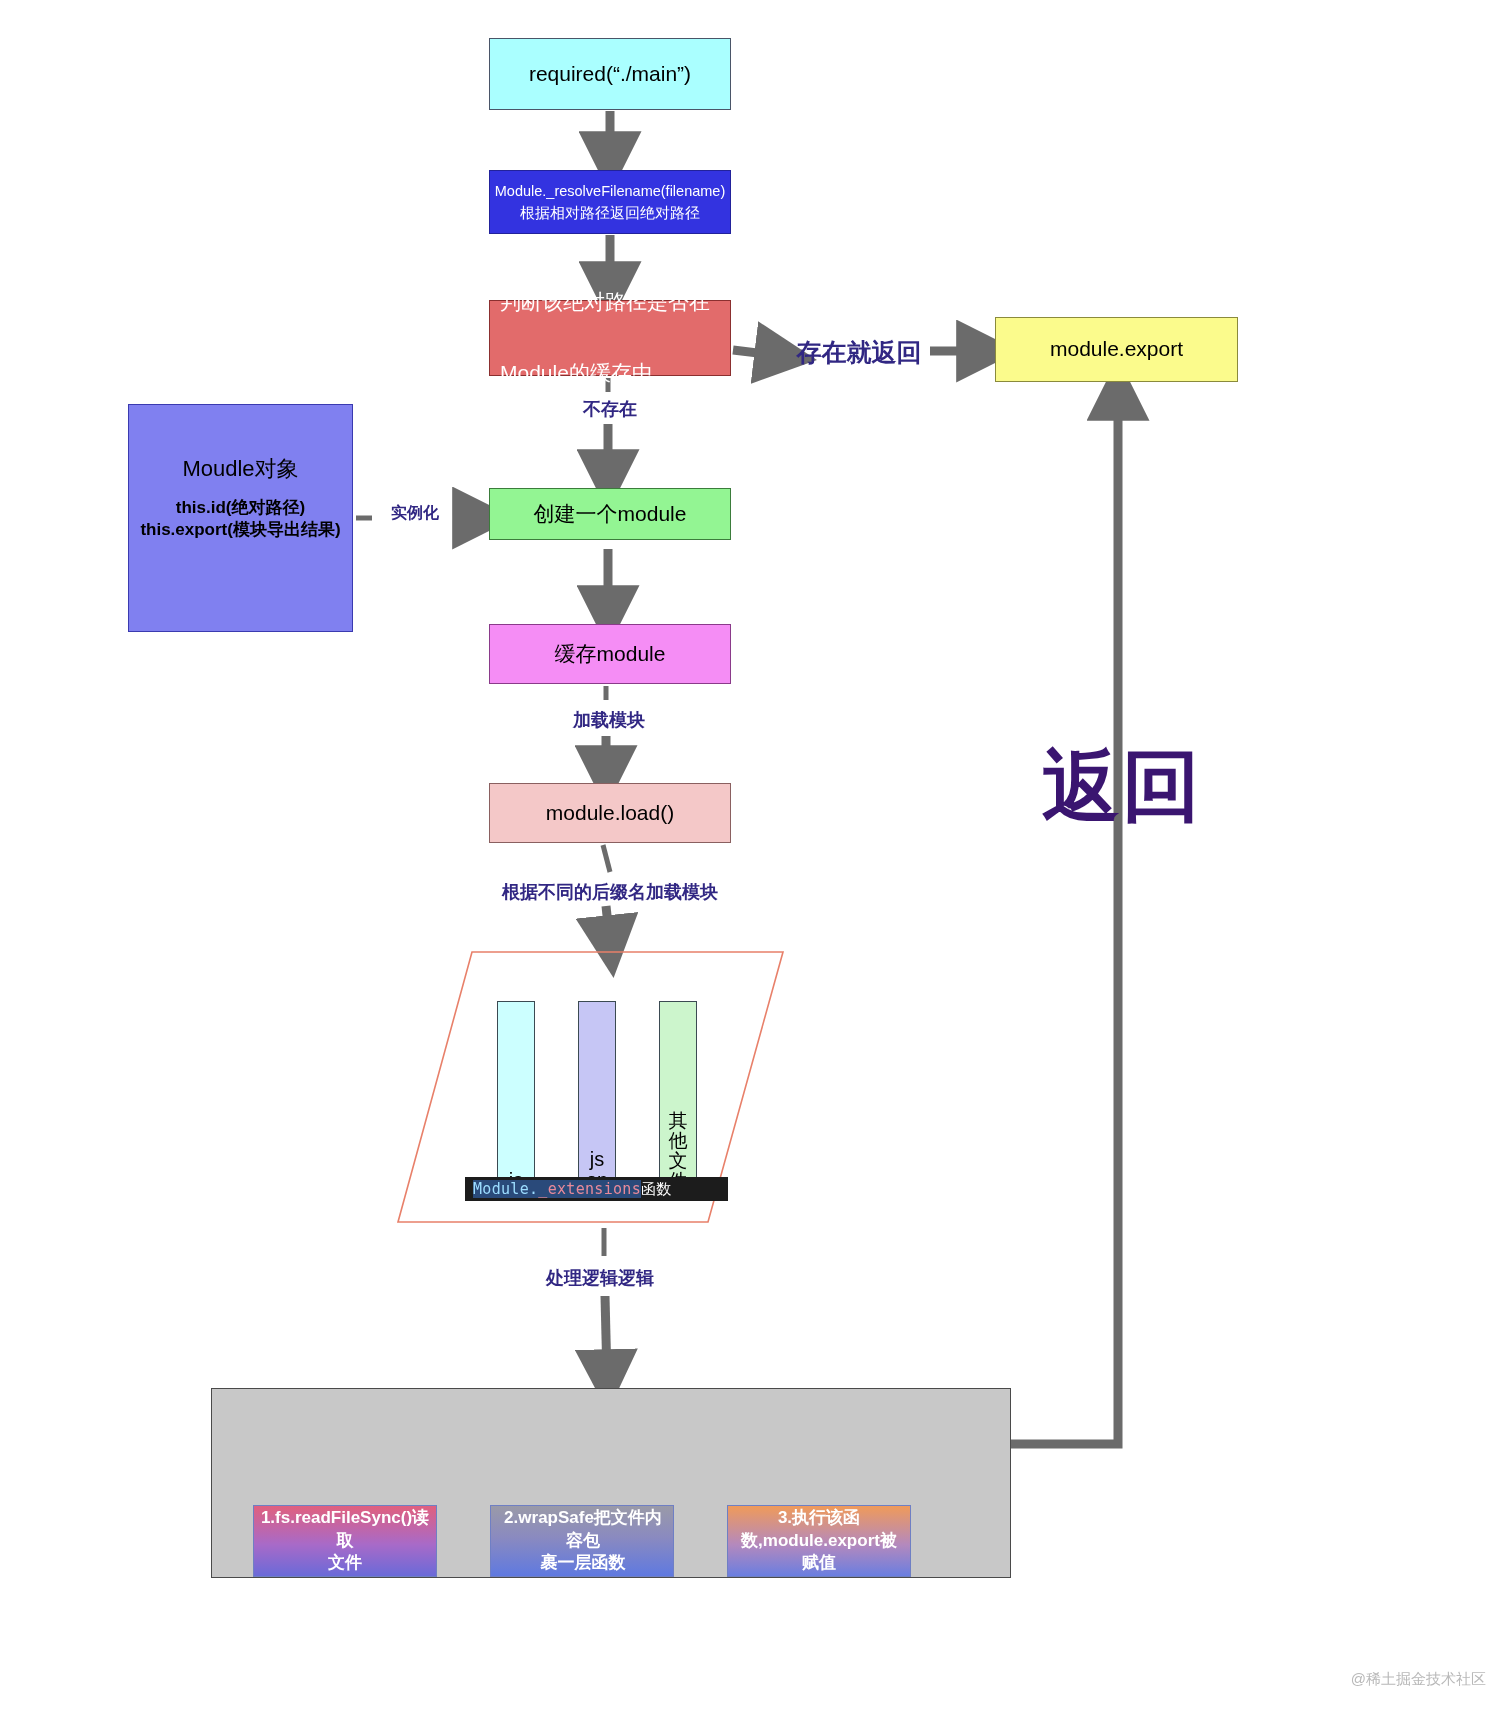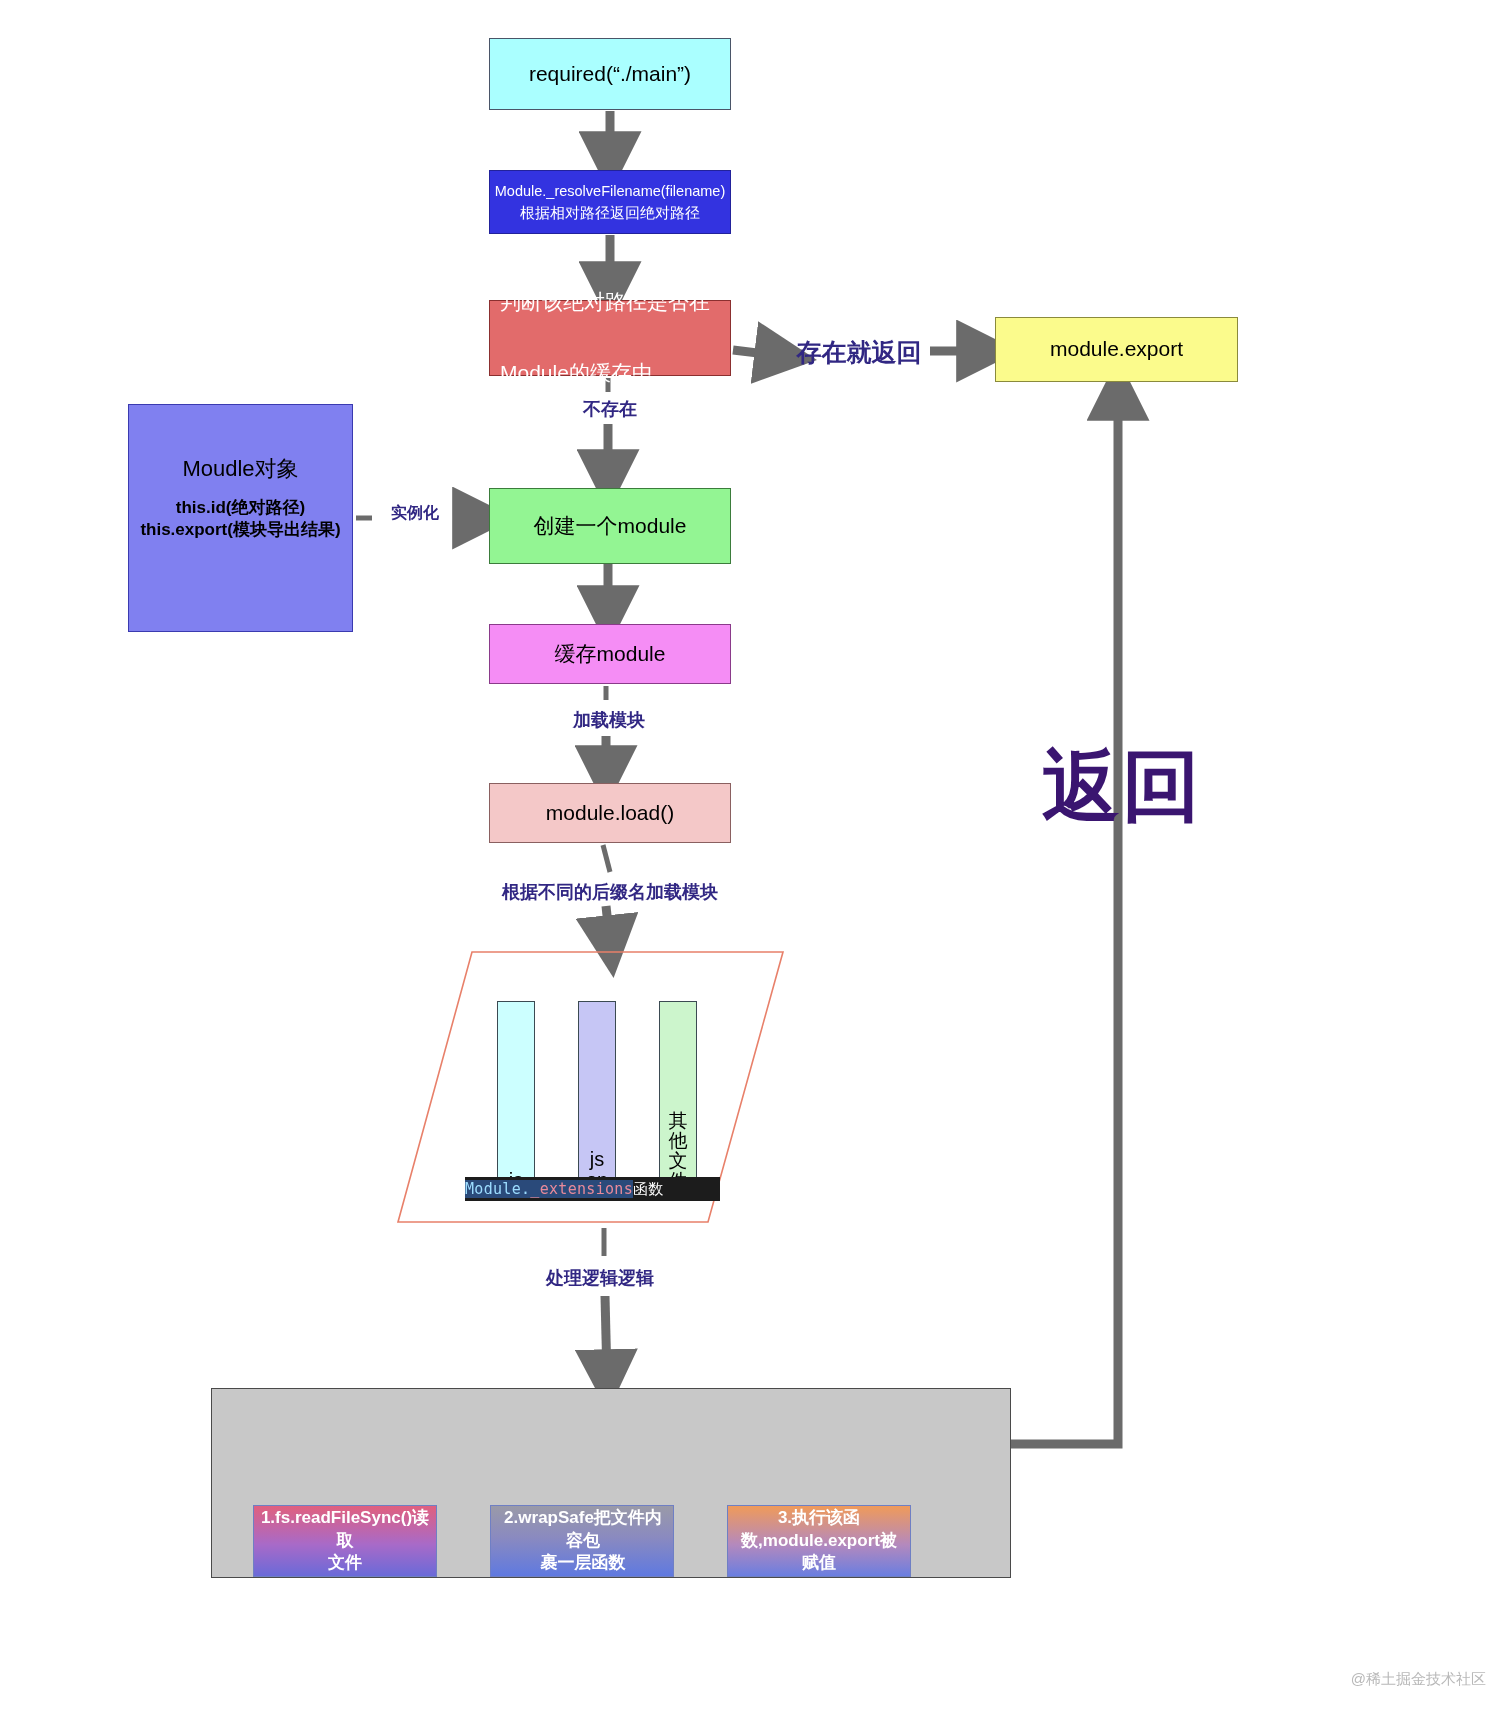--- a/index.html
+++ b/index.html
@@ -86,21 +86,21 @@
     background: #8080f0;
     border: 1px solid #3a3ab0;
     font-size: 22px;
     justify-content: flex-start;
     padding-top: 50px;
   }
   #n-moudle .sub1 { font-size: 17px; font-weight: bold; margin-top: 14px; }
   #n-moudle .sub2 { font-size: 17px; font-weight: bold; }
 
   #n-create {
-    left: 489px; top: 488px; width: 242px; height: 76px;
+    left: 489px; top: 488px; width: 242px; height: 52px;
     background: #93f593;
     border: 1px solid #3b7c3b;
     font-size: 21px;
   }
   #n-cache {
     left: 489px; top: 624px; width: 242px; height: 60px;
     background: #f58df5;
     border: 1px solid #8a3a8a;
     font-size: 21px;
   }
@@ -145,20 +145,21 @@
   #code-bar {
     position: absolute;
     left: 465px; top: 1177px; width: 255px; height: 24px;
     background: #1c1c1c;
     display: flex;
     align-items: center;
     font-family: "DejaVu Sans Mono", "Liberation Mono", monospace;
     font-size: 15px;
     letter-spacing: 0.3px;
     white-space: nowrap;
+    padding-left: 8px;
   }
   #code-bar .tok-a { color: #9cdcfe; background: #2a4a7a; }
   #code-bar .tok-b { color: #e88a9a; background: #2a4a7a; }
   #code-bar .tok-c { color: #ffffff; }
 
   #n-gray {
     left: 211px; top: 1388px; width: 800px; height: 190px;
     background: #c8c8c8;
     border: 1px solid #4a4a4a;
     justify-content: center;

